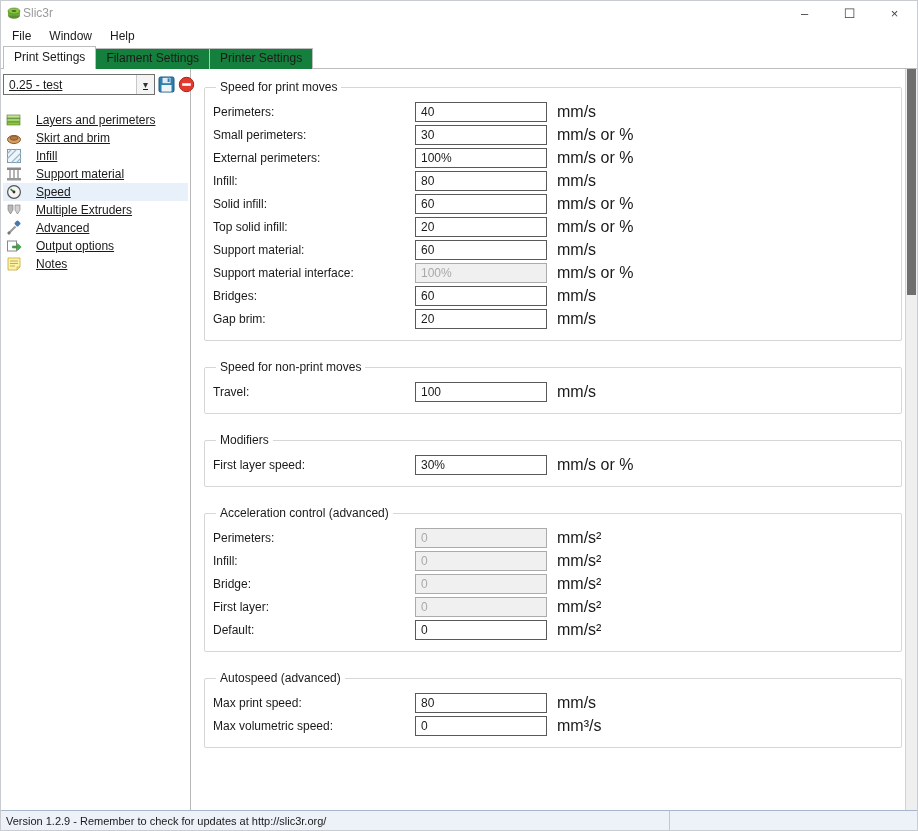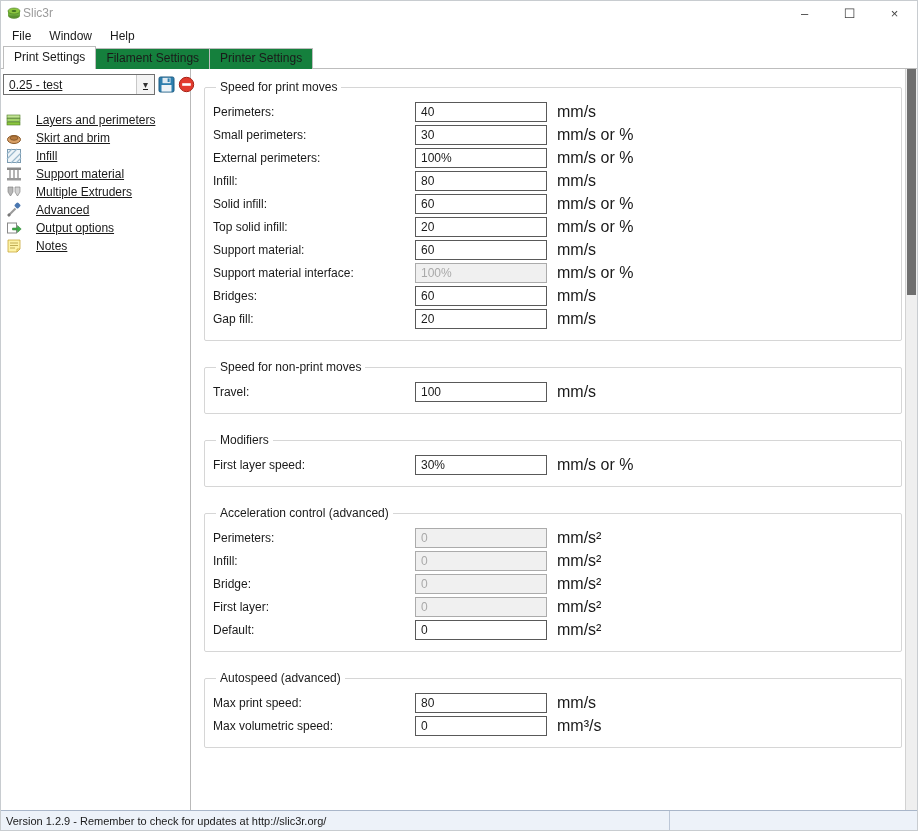--- a/index.html
+++ b/index.html
@@ -151,20 +151,30 @@
             <svg width="16" height="16" viewBox="0 0 16 16">
               <rect x="1" y="12" width="14" height="2.5" fill="#9a9a9a"></rect>
               <rect x="3" y="4" width="2" height="8" fill="#b5b5b5"></rect>
               <rect x="7" y="4" width="2" height="8" fill="#b5b5b5"></rect>
               <rect x="11" y="4" width="2" height="8" fill="#b5b5b5"></rect>
               <rect x="1" y="1.5" width="14" height="2.5" fill="#8a8a8a"></rect>
             </svg>
           </span>
           <span>Support material</span>
         </li>
+        <li class="selected">
+          <span class="ticon">
+            <svg width="16" height="16" viewBox="0 0 16 16">
+              <circle cx="8" cy="8" r="6.4" fill="#f5f5f5" stroke="#555" stroke-width="1.2"></circle>
+              <path d="M8 8 L4.6 5.1" stroke="#2f7d2f" stroke-width="1.6"></path>
+              <circle cx="8" cy="8" r="1.4" fill="#333"></circle>
+            </svg>
+          </span>
+          <span>Speed</span>
+        </li>
         <li>
           <span class="ticon">
             <svg width="16" height="16" viewBox="0 0 16 16">
               <path d="M2 3 h5 v5 L4.5 12 L2 8 z" fill="#b8b8b8" stroke="#777" stroke-width="0.6"></path>
               <path d="M9 3 h5 v5 L11.5 12 L9 8 z" fill="#d2d2d2" stroke="#777" stroke-width="0.6"></path>
             </svg>
           </span>
           <span>Multiple Extruders</span>
         </li>
         <li>
@@ -242,21 +252,21 @@
           <span class="rlabel">Support material interface:</span>
           <input class="field dis" disabled="" value="100%" style="">
           <span class="unit">mm/s or %</span>
         </div>
         <div class="row">
           <span class="rlabel">Bridges:</span>
           <input class="field" value="60" style="">
           <span class="unit">mm/s</span>
         </div>
         <div class="row">
-          <span class="rlabel">Gap fill:</span>
+          <span class="rlabel">Gap brim:</span>
           <input class="field" value="20" style="">
           <span class="unit">mm/s</span>
         </div>
       </fieldset>
 
       <fieldset>
         <legend>Speed for non-print moves</legend>
         <div class="row">
           <span class="rlabel">Travel:</span>
           <input class="field" value="100" style="">

